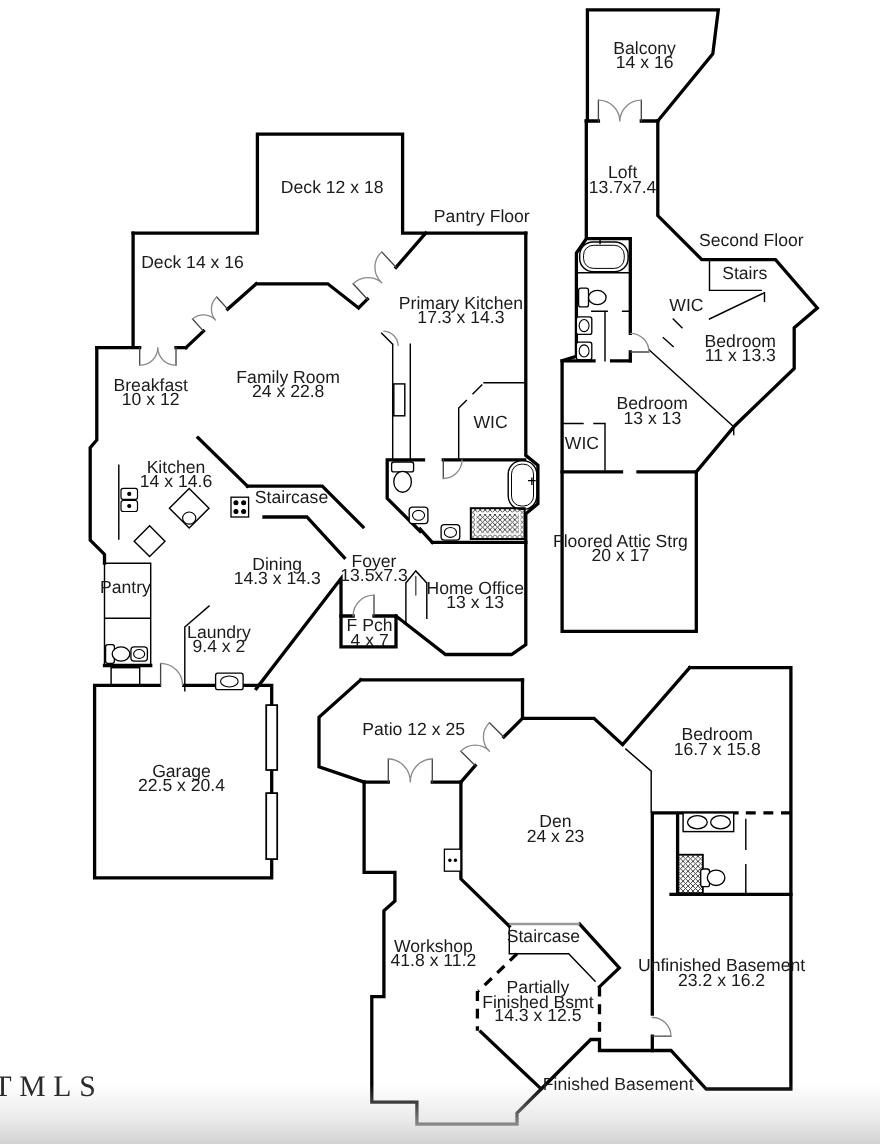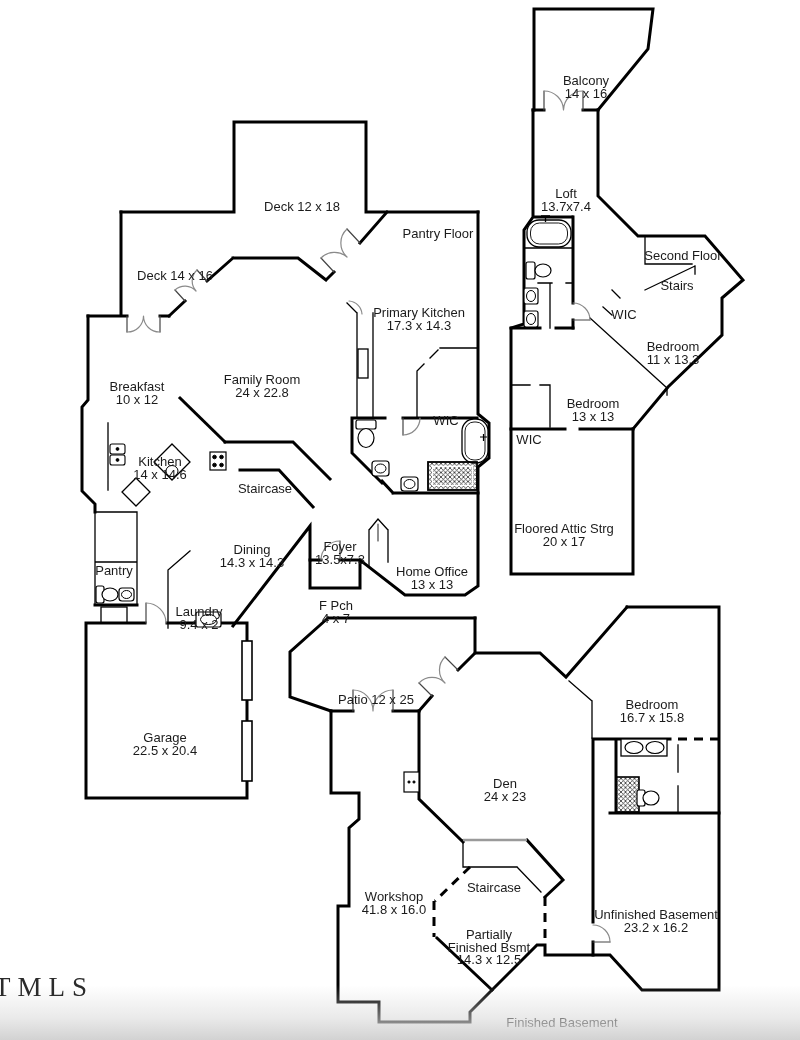--- a/index.html
+++ b/index.html
@@ -1,20 +1,20 @@
 <!DOCTYPE html>
 <html><head>
 <meta charset="utf-8">
 <style>
   html,body{margin:0;padding:0;background:#fff;}
   .plan{position:relative;width:800px;height:1040px;background:#ffffff;overflow:hidden;
         font-family:"Liberation Sans",sans-serif;}
   .plan svg{position:absolute;left:0;top:0;}
   .lbl{position:absolute;transform:translateX(-50%);text-align:center;white-space:nowrap;
-       font-size:13px;line-height:12.5px;color:#1b1b1b;margin-top:36px;}
+       font-size:16px;line-height:12.5px;color:#1b1b1b;}
   .lbl span{display:block;}
   .fade{position:absolute;left:0;bottom:0;width:100%;height:55px;pointer-events:none;
         background:linear-gradient(to bottom,rgba(230,230,230,0) 0%,rgba(216,216,216,.55) 60%,#d2d2d2 100%);}
   .watermark{position:absolute;left:-6px;top:972px;font-family:"Liberation Serif",serif;
              font-size:27px;letter-spacing:7px;color:#2b2b2b;font-weight:400;}
 </style>
 </head>
 <body>
 
 <div class="plan">
@@ -309,21 +309,21 @@
 <div class="lbl" style="left:652px;top:663px">
       <span>Bedroom</span>
       <span>16.7 x 15.8</span>
     </div>
 <div class="lbl" style="left:505px;top:742px">
       <span>Den</span>
       <span>24 x 23</span>
     </div>
 <div class="lbl" style="left:394px;top:855px">
       <span>Workshop</span>
-      <span>41.8 x 16.0</span>
+      <span>41.8 x 11.2</span>
     </div>
 <div class="lbl" style="left:494px;top:846px">
       <span>Staircase</span>
     </div>
 <div class="lbl" style="left:489px;top:893px">
       <span>Partially</span>
       <span>Finished Bsmt</span>
       <span>14.3 x 12.5</span>
     </div>
 <div class="lbl" style="left:656px;top:873px">

